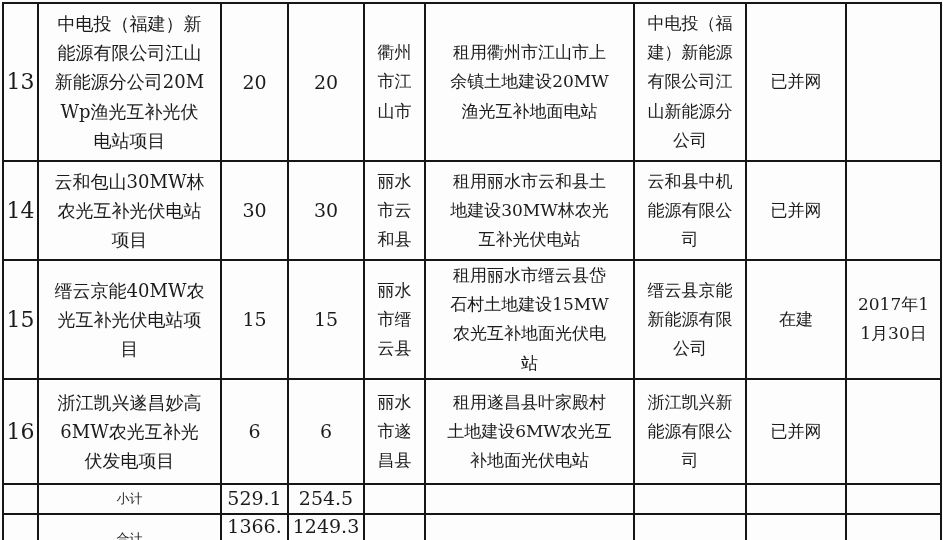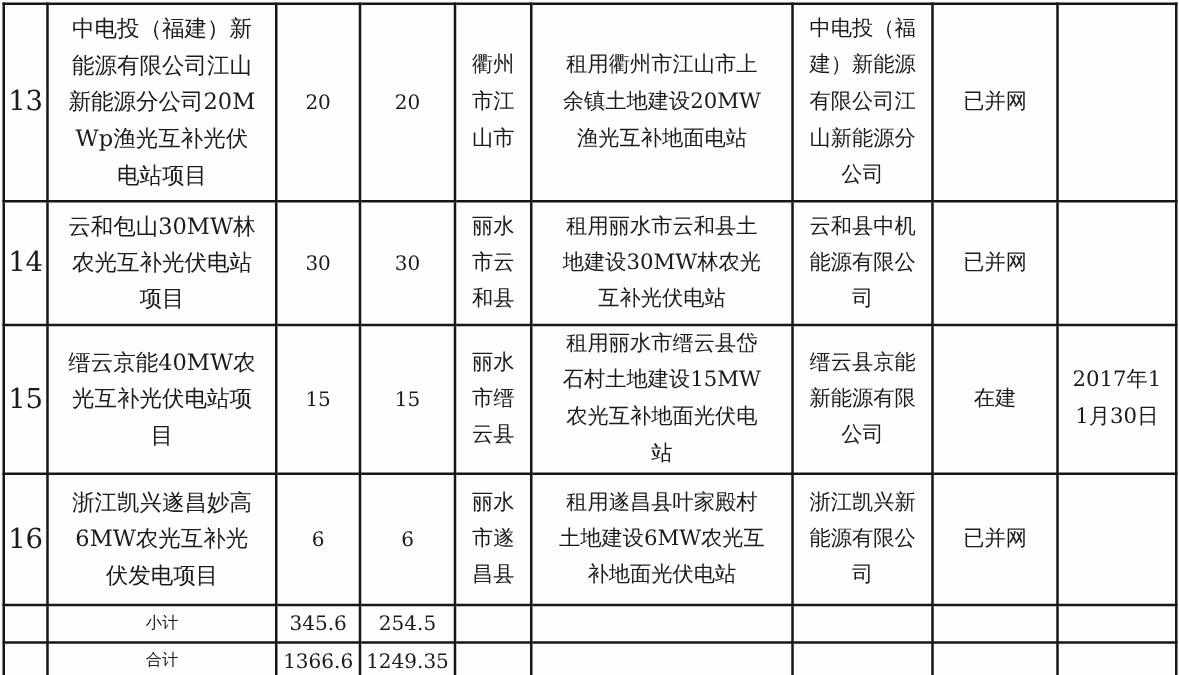--- a/index.html
+++ b/index.html
@@ -51,21 +51,21 @@
   
   tr.rh-a { height: 158px; }
   tr.rh-b { height: 99px;  }
   tr.rh-c { height: 101px; }
   tr.rh-d { height: 105px; }
   tr.rh-e { height: 30px;  }
   tr.rh-f { height: 32px;  }
   
   td.c-no     { font-size: 22px; padding: 0 2px; }
   td.c-name   { font-size: 18px; line-height: 1.62; padding: 0 15px; }
-  td.c-num    { font-size: 16px; padding: 0 2px; }
+  td.c-num    { font-size: 19px; padding: 0 2px; }
   td.c-loc    { padding: 0 7px;  }
   td.c-desc   { padding: 0 21px; text-align: center; }
   td.c-comp   { padding: 0 9px;  }
   td.c-status { padding: 0 6px;  }
   td.c-date   { padding: 12px 10px; }
   tr.summary td { line-height: 1.25; }
   tr.summary td.c-name { font-size: 13px; }
 </style>
 </head>
 <body>
@@ -124,21 +124,21 @@
         <td class="c-num">6</td>
         <td class="c-loc">丽水市遂昌县</td>
         <td class="c-desc">租用遂昌县叶家殿村土地建设6MW农光互补地面光伏电站</td>
         <td class="c-comp">浙江凯兴新能源有限公司</td>
         <td class="c-status">已并网</td>
         <td class="c-date"></td>
       </tr>
       <tr class="rh-e summary">
         <td class="c-no"></td>
         <td class="c-name">小计</td>
-        <td class="c-num">345.6</td>
+        <td class="c-num">529.1</td>
         <td class="c-num">254.5</td>
         <td class="c-loc"></td>
         <td class="c-desc"></td>
         <td class="c-comp"></td>
         <td class="c-status"></td>
         <td class="c-date"></td>
       </tr>
       <tr class="rh-f summary">
         <td class="c-no"></td>
         <td class="c-name">合计</td>

